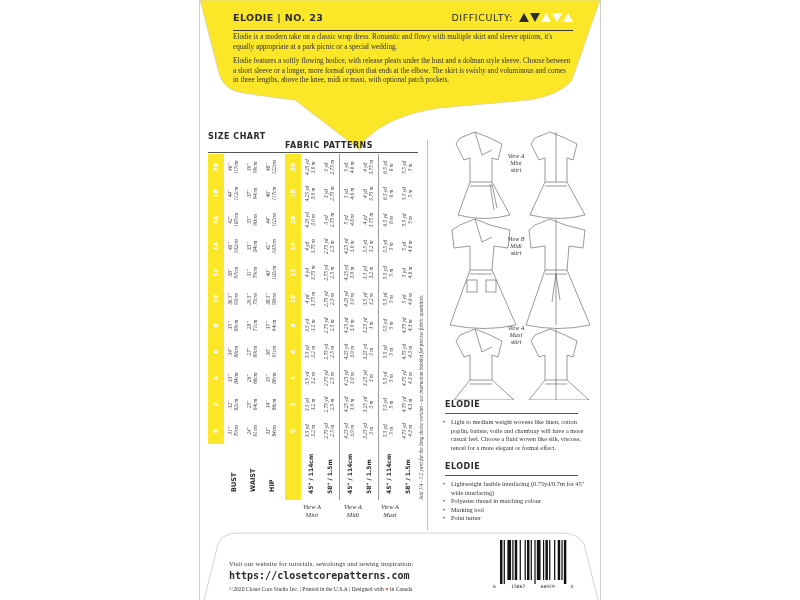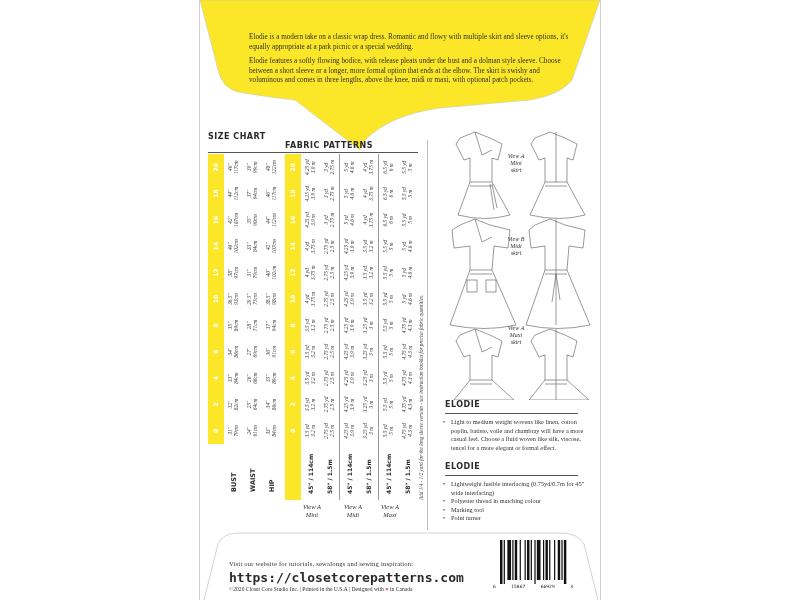--- a/index.html
+++ b/index.html
@@ -7,21 +7,21 @@
   .card { position:absolute; left:200px; top:0; width:400px; height:600px; background:#fff; box-shadow: -1px 0 0 #cfcfcf, 1px 0 0 #cfcfcf; }
   .yellow { position:absolute; left:0; top:0; width:400px; height:150px; }
   .hdr { position:absolute; left:33px; top:10px; width:340px; height:20px; border-bottom:1px solid #3a3a3a; }
   .title { position:absolute; left:0; top:2px; font-family:"DejaVu Sans", sans-serif; font-weight:bold; font-size:9.5px; letter-spacing:0.4px; color:#2b2b2b; }
   .diff { position:absolute; right:0; top:2px; font-family:"DejaVu Sans", sans-serif; font-size:9.5px; letter-spacing:0.6px; color:#2b2b2b; display:flex; align-items:center; gap:6px; }
   .tri { display:inline-flex; gap:1px; }
   .tri span { display:inline-block; width:0; height:0; border-left:5px solid transparent; border-right:5px solid transparent; }
   .tri .up { border-bottom:9px solid; }
   .tri .dn { border-top:9px solid; }
   .desc { position:absolute; left:33px; top:33px; width:340px; font-size:7.2px; line-height:9.6px; color:#2f2f2f; }
-  .desc p { margin:0 0 5px 16px; }
+  .desc p { margin:0 0 5px 0; }
 
   .sec-h { position:absolute; font-family:"DejaVu Sans", sans-serif; font-weight:bold; font-size:8px; letter-spacing:0.5px; color:#2b2b2b; }
   .rule { position:absolute; height:1px; background:#555; }
 
   
   .rot { position:absolute; transform-origin:0 0; transform:rotate(-90deg); }
   .rtable { display:flex; flex-direction:column; }
   .rrow { display:flex; }
   .cell { font-size:5.3px; line-height:6px; text-align:center; color:#3a3a3a; font-style:italic; }
   .ycell { background:#fbe727; color:#fff; font-family:"DejaVu Sans", sans-serif; font-weight:bold; font-size:6px; font-style:normal; display:flex; align-items:center; justify-content:center; }
@@ -35,35 +35,48 @@
   .vlab { position:absolute; font-style:italic; font-size:6px; line-height:7px; text-align:center; color:#333; }
 
   .rtext { position:absolute; left:243px; width:145px; font-size:6.3px; line-height:8.6px; color:#333; }
   .rtext ul { margin:0; padding-left:0; list-style:none; }
   .rtext li { position:relative; padding-left:8px; }
   .rtext li::before { content:"•"; position:absolute; left:0; }
 
   .footer { position:absolute; left:0; top:530px; width:400px; height:70px; }
   .f-title { position:absolute; left:29px; top:543px; font-family:"DejaVu Sans", sans-serif; font-weight:bold; font-size:7.3px; letter-spacing:0.4px; color:#2b2b2b; }
   .f-visit { position:absolute; left:29px; top:560px; font-size:6.6px; color:#333; letter-spacing:0.2px; }
-  .f-url { position:absolute; left:29px; top:570px; font-family:"DejaVu Sans Mono", monospace; font-weight:bold; font-size:13px; color:#2b2b2b; }
+  .f-url { position:absolute; left:29px; top:570px; font-family:"DejaVu Sans Mono", monospace; font-weight:bold; font-size:10px; color:#2b2b2b; }
   .f-copy { position:absolute; left:29px; top:586px; font-size:5.6px; color:#333; }
   .heart { color:#e66a6a; }
   .barcode { position:absolute; left:300px; top:540px; width:70px; height:44px; }
   .bnums { position:absolute; left:293px; top:584px; width:80px; font-family:"DejaVu Sans", sans-serif; font-size:4.4px; display:flex; justify-content:space-between; color:#222; }
 </style>
 </head>
 <body>
 
 <div class="card">
 
   <svg class="yellow" viewBox="0 0 400 150" preserveAspectRatio="none">
     <path d="M0,0 L400,0 L372,80 Q360,95 330,100 L240,108 Q190,115 165,140 L160,150 L95,100 Q60,96 38,92 Q22,88 18,70 Z" fill="#fbe727" stroke="#c8c8c8" stroke-width="0.6"></path>
   </svg>
 
+  <div class="hdr">
+    <span class="title">ELODIE | NO. 23</span>
+    <span class="diff">
+      <span>DIFFICULTY:</span>
+      <span class="tri">
+        <span class="up" style="border-bottom-color:#2b2b2b"></span>
+        <span class="dn" style="border-top-color:#2b2b2b"></span>
+        <span class="up" style="border-bottom-color:#ffffff"></span>
+        <span class="dn" style="border-top-color:#ffffff"></span>
+        <span class="up" style="border-bottom-color:#ffffff"></span>
+      </span>
+    </span>
+  </div>
 
   <div class="desc">
     <p>Elodie is a modern take on a classic wrap dress. Romantic and flowy with multiple skirt and sleeve options, it's equally appropriate at a park picnic or a special wedding.</p>
     <p>Elodie features a softly flowing bodice, with release pleats under the bust and a dolman style sleeve. Choose between a short sleeve or a longer, more formal option that ends at the elbow. The skirt is swishy and voluminous and comes in three lengths, above the knee, midi or maxi, with optional patch pockets.</p>
   </div>
 
   <div class="sec-h" style="left:8px; top:132px;">SIZE CHART</div>
   <div class="sec-h" style="left:85px; top:141px;">FABRIC PATTERNS</div>
   <div class="rule" style="left:8px; top:152px; width:210px;"></div>
 

